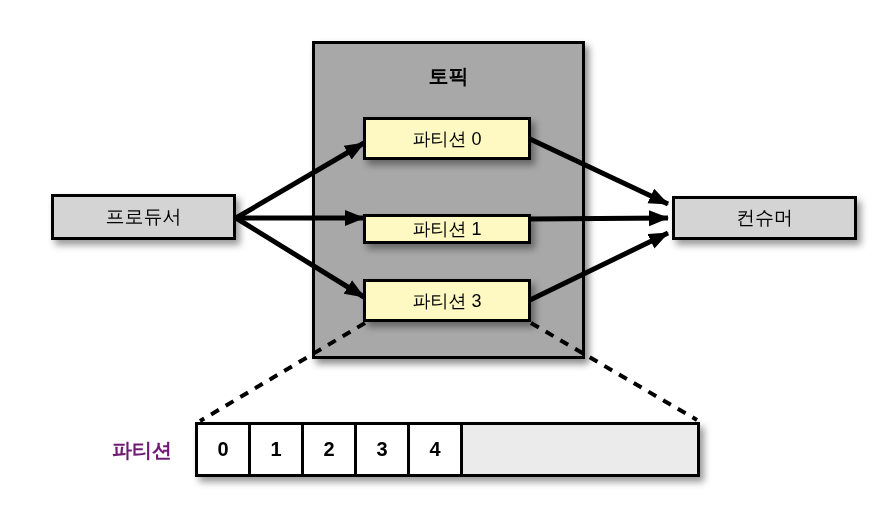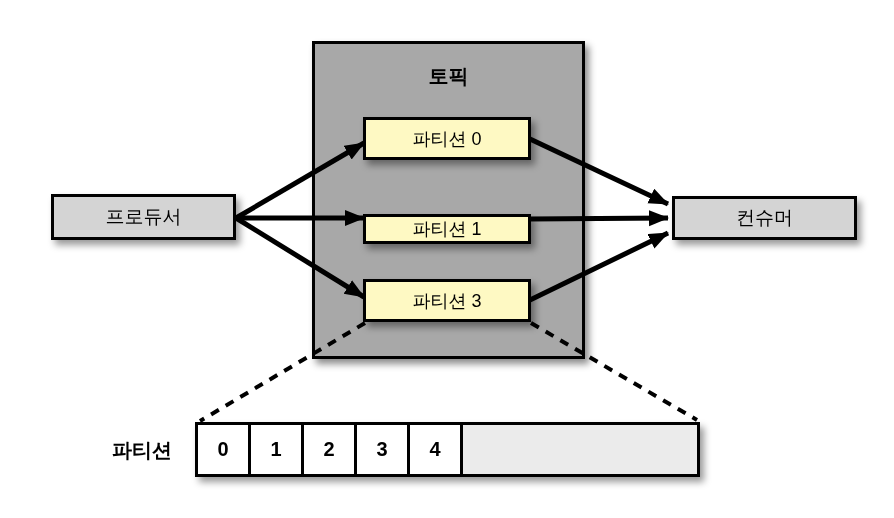--- a/index.html
+++ b/index.html
@@ -65,21 +65,21 @@
   .p1 { left: 363px; top: 198px; width: 168px; height: 30px; margin-top: 16px; }
   .p2 { left: 363px; top: 279px; width: 168px; height: 43px; }
   
   .log-label {
     position: absolute;
     left: 30px; top: 437px;
     width: 142px;
     text-align: right;
     font-weight: bold;
     font-size: 20px;
-    color: #000000;
+    color: #701a75;
     z-index: 3;
   }
   .log-row {
     position: absolute;
     left: 195px; top: 422px;
     width: 505px; height: 55px;
     box-sizing: border-box;
     border: 3px solid #000000;
     display: flex;
     box-shadow: 4px 5px 7px rgba(0,0,0,0.40);

